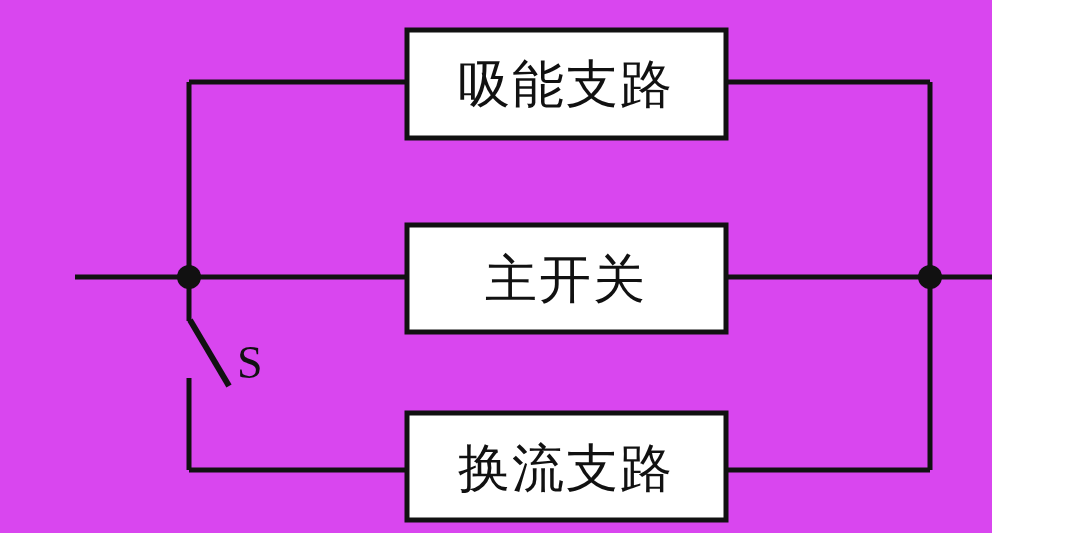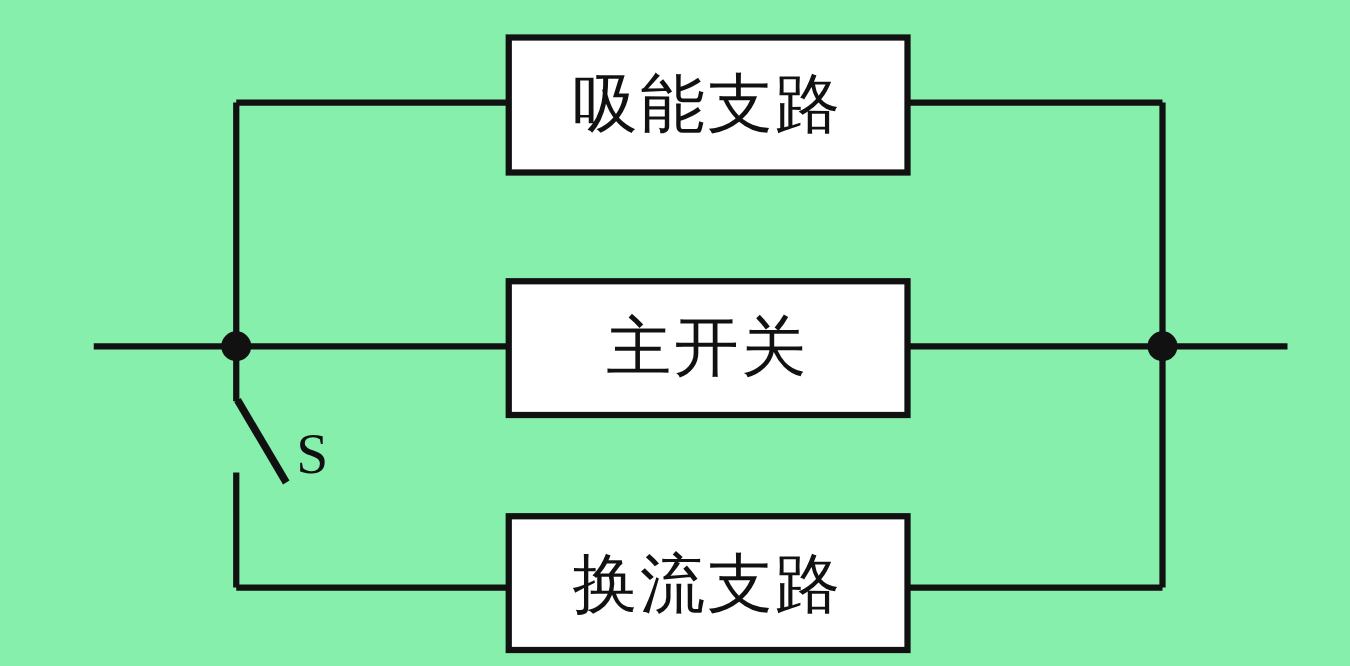--- a/index.html
+++ b/index.html
@@ -6,23 +6,23 @@
   html, body {
     margin: 0;
     padding: 0;
     background: #ffffff;
   }
   body {
     font-family: "Liberation Serif", serif;
   }
   #diagram-root {
     position: relative;
-    width: 1080px;
+    width: 992px;
     height: 533px;
-    background: #86efac;
+    background: #d946ef;
     overflow: hidden;
   }
   #circuit-svg {
     position: absolute;
     top: 0;
     left: 0;
     width: 1080px;
     height: 533px;
     display: block;
   }

